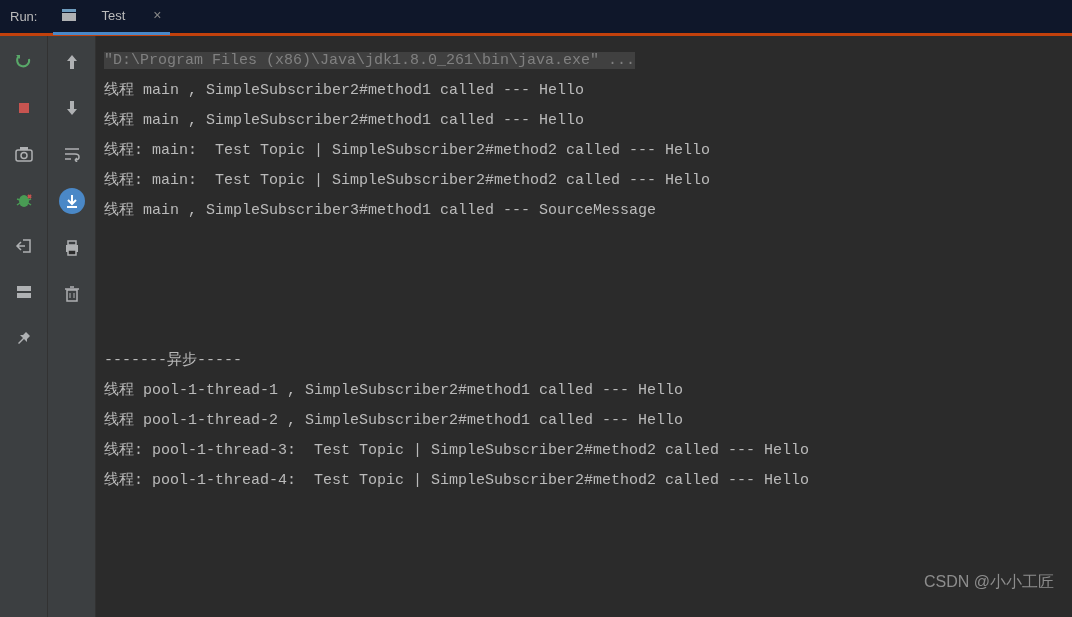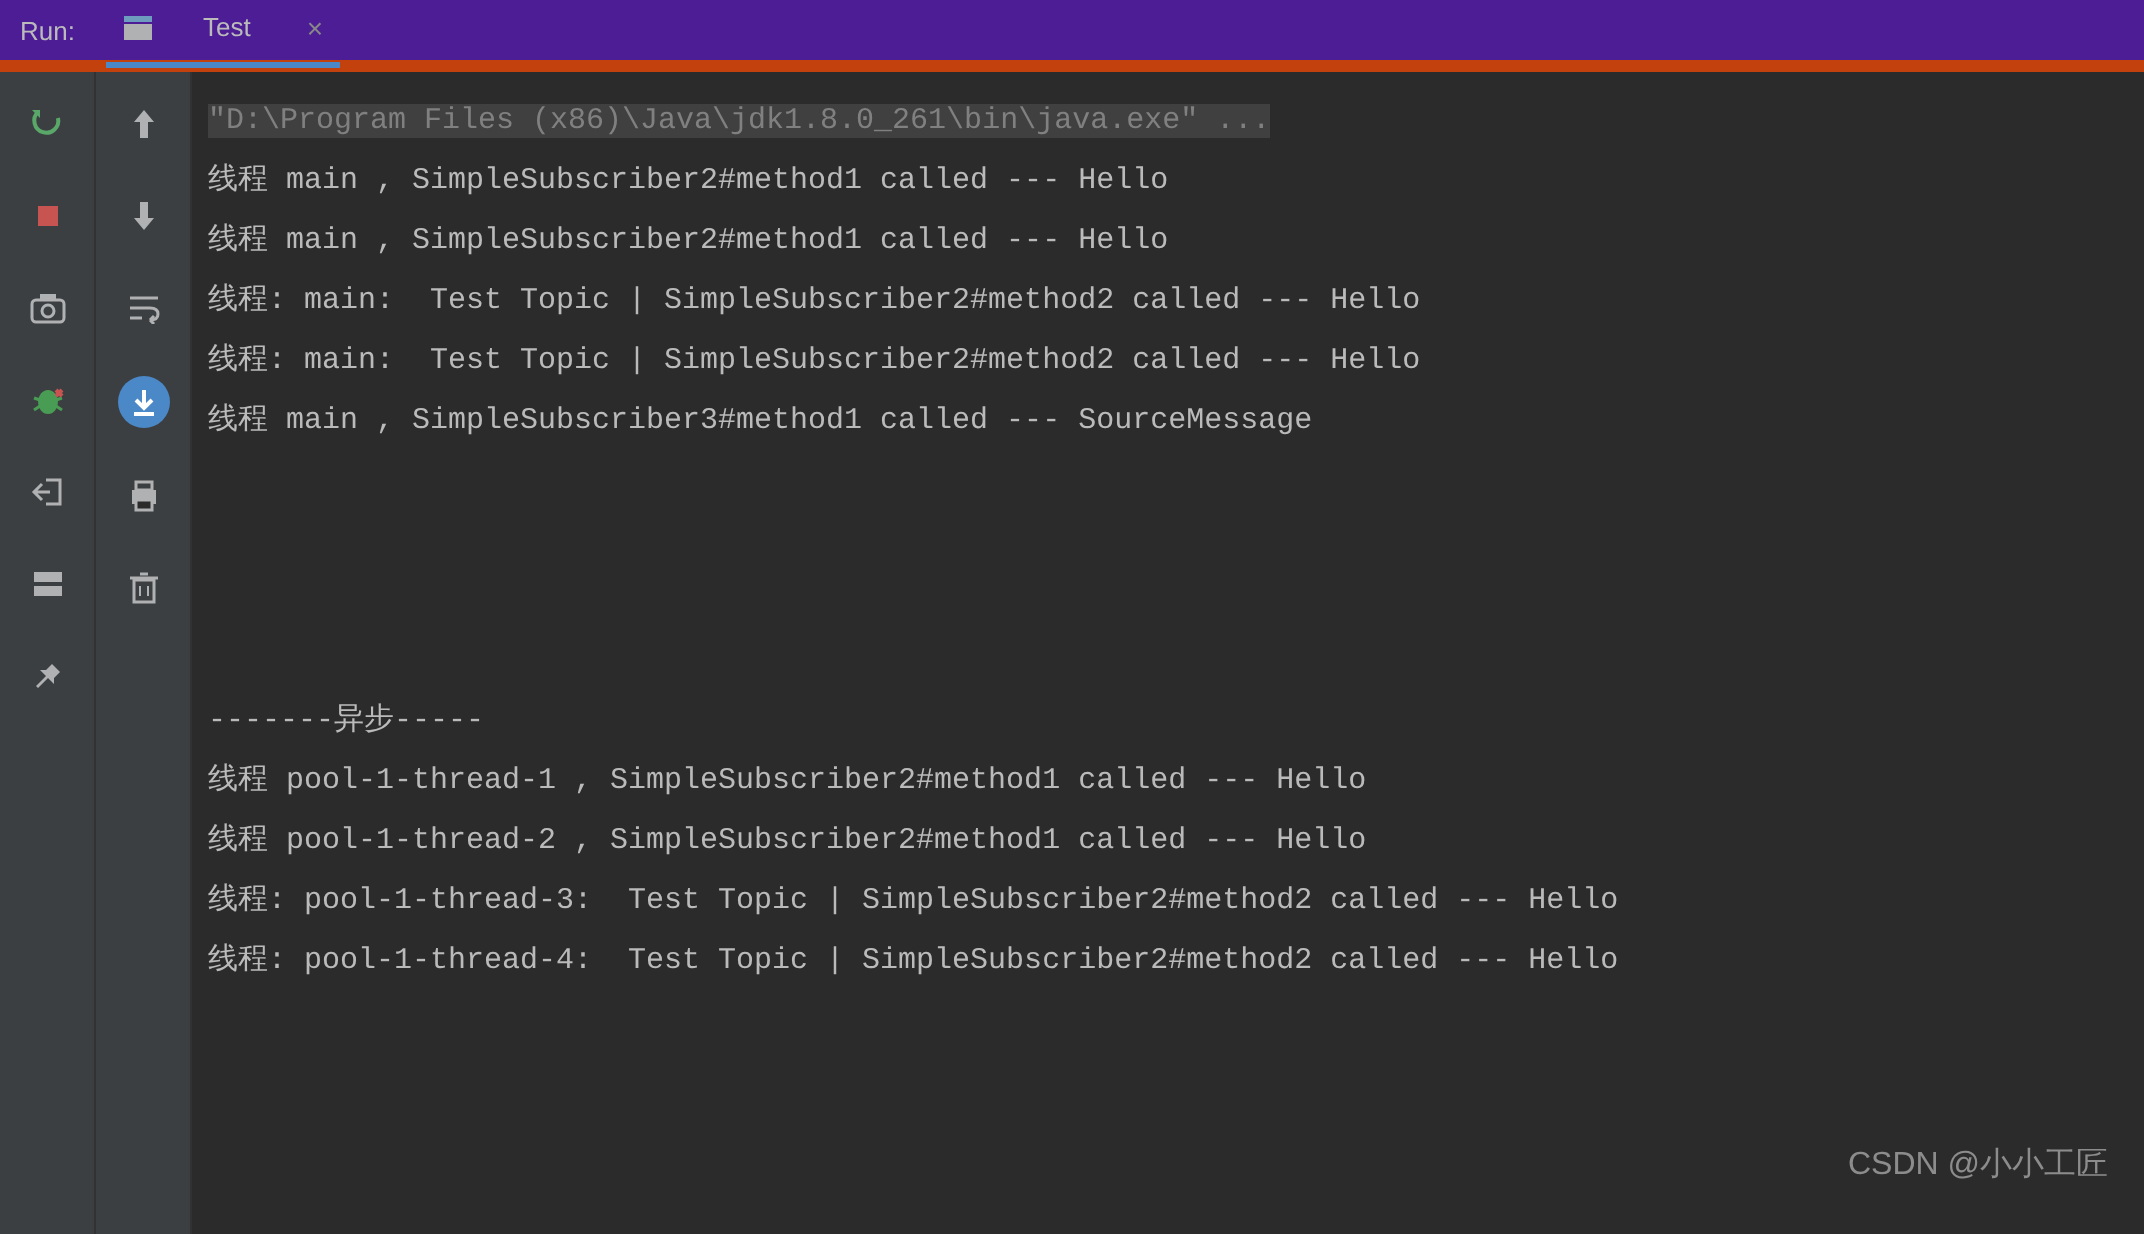--- a/index.html
+++ b/index.html
@@ -6,22 +6,22 @@
     body {
       width: 1072px;
       height: 617px;
       background: #2b2b2b;
       font-family: "Segoe UI", "Microsoft YaHei", sans-serif;
       overflow: hidden;
       position: relative;
     }
     .top-bar {
       height: 36px;
-      background: #4c1d95;
-      border-bottom: 6px solid #c2410c;
+      background: #0f172a;
+      border-bottom: 3px solid #c2410c;
       display: flex;
       align-items: center;
       padding-left: 10px;
       gap: 16px;
     }
     .run-label {
       color: #bbbbbb;
       font-size: 13px;
     }
     .tab {

